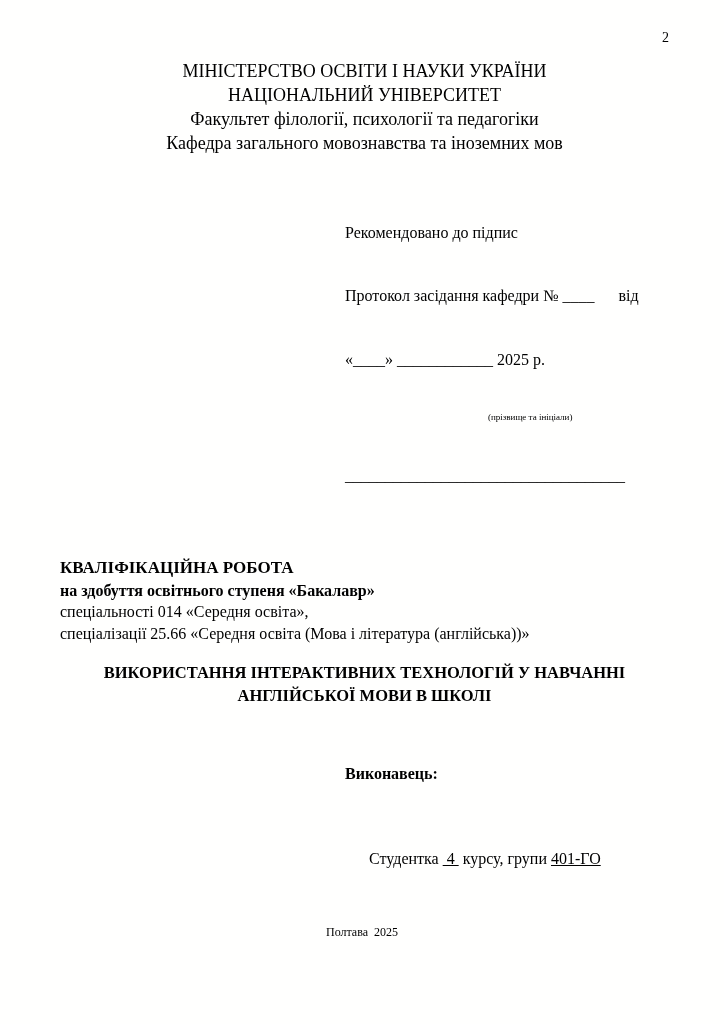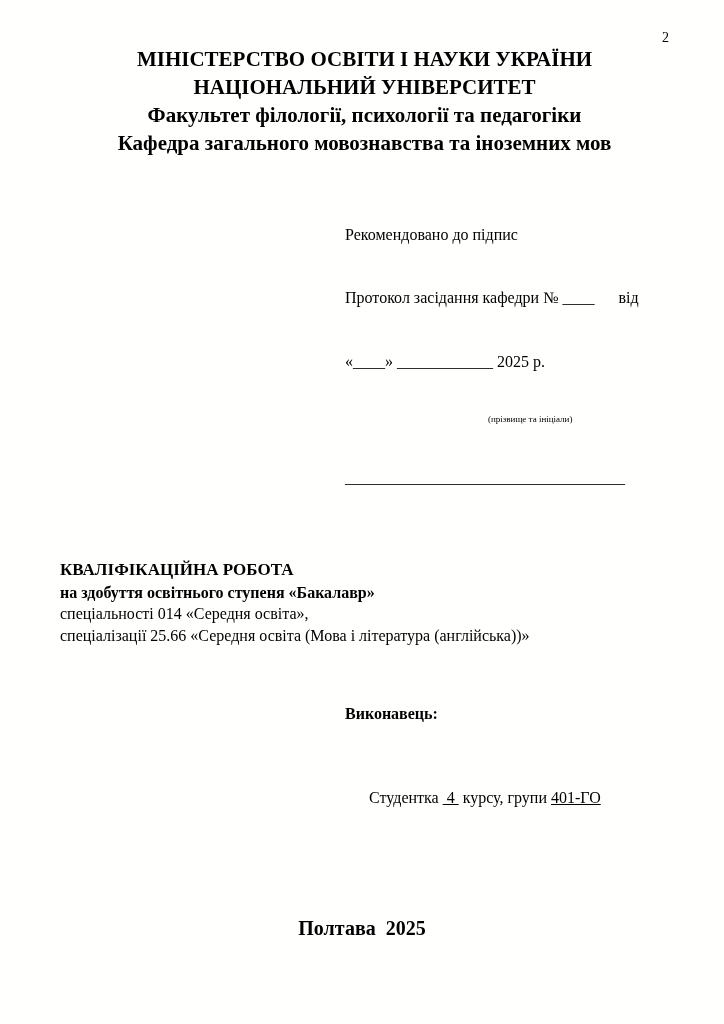--- a/index.html
+++ b/index.html
@@ -11,23 +11,24 @@
   }
   .page {
     position: relative;
     width: 724px; height: 1024px;
     background: #fffffe;
     padding: 30px 55px 0 60px;
     overflow: hidden;
   }
   .pagenum { text-align: right; font-size: 14px; }
   .header {
+    margin-top: 14px;
     text-align: center;
-    font-weight: bold;
-    font-size: 21px;
+    font-weight: normal;
+    font-size: 18px;
     line-height: 1.33;
   }
   .pre { white-space: pre-wrap; }
   .approval {
     margin-top: 24px;
     margin-left: 285px;
     width: 302px;
     font-size: 16px;
     line-height: 1.32;
   }
@@ -56,22 +57,22 @@
     width: 305px;
     font-size: 16px;
     line-height: 1.32;
   }
   .bold { font-weight: bold; }
   .footer {
     position: absolute;
     left: 0; bottom: 84px;
     width: 100%;
     text-align: center;
-    font-weight: bold;
-    font-size: 20px;
+    font-weight: normal;
+    font-size: 12px;
   }
 </style>
 </head>
 <body>
 
 <div class="page">
 
   <div class="pagenum">2</div>
 
   <div class="header">
@@ -89,20 +90,24 @@
     <div>___________________________________</div>
   </div>
 
   <div class="work">
     <div class="work-title">КВАЛІФІКАЦІЙНА РОБОТА</div>
     <div class="work-degree">на здобуття освітнього ступеня «Бакалавр»</div>
     <div>спеціальності 014 «Середня освіта»,</div>
     <div>спеціалізації 25.66 «Середня освіта (Мова і література (англійська))»</div>
   </div>
 
+  <div class="theme">
+    <div>ВИКОРИСТАННЯ ІНТЕРАКТИВНИХ ТЕХНОЛОГІЙ У НАВЧАННІ</div>
+    <div>АНГЛІЙСЬКОЇ МОВИ В ШКОЛІ</div>
+  </div>
 
   <div class="executor pre">
     <div class="bold">Виконавець:</div>
     <div>
       <span>Студентка </span><span class="u"> 4 </span><span> курсу, групи </span><span class="u">401-ГО</span>
     </div>
     
     
 
     

